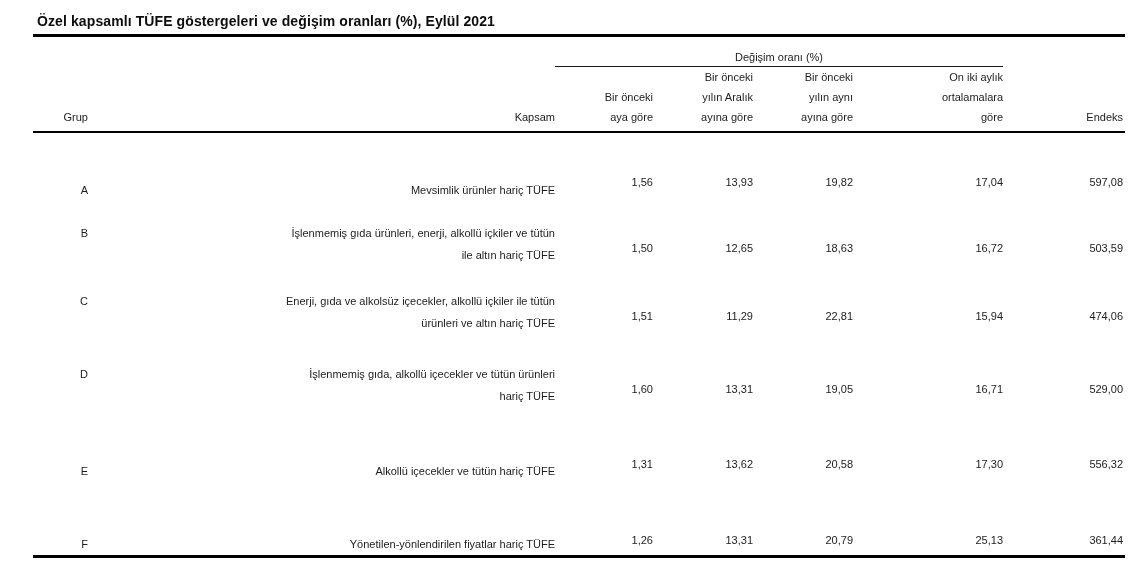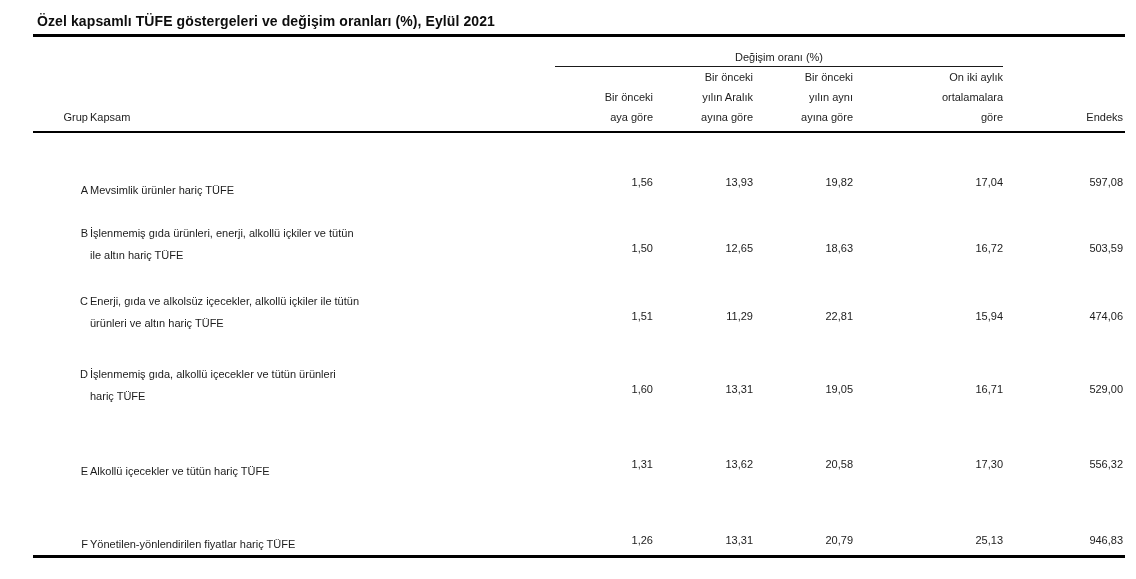--- a/index.html
+++ b/index.html
@@ -41,21 +41,21 @@
 
   .cols-row th {
     vertical-align:bottom;
     border-bottom:2px solid #000;
     padding-bottom:4px;
     line-height:20px;
   }
 
   .num { text-align:right; white-space:pre-line; }
   .c-grup { text-align:right; padding-left:5px; }
-  .c-kapsam { text-align:left; padding-left:2px; white-space:pre-line; }
+  .c-kapsam { text-align:right; padding-left:2px; white-space:pre-line; }
   .endeks { padding-right:2px; }
 
   #rows td { line-height:22px; }
   #rows td.c-grup, #rows td.c-kapsam { vertical-align:top; padding-top:var(--pt); }
   #rows td.num { vertical-align:bottom; padding-bottom:var(--pb); }
 
   #rows tr:nth-child(1) { height:73px; --pt:46px; --pb:12px; }
   #rows tr:nth-child(2) { height:70px; --pt:17px; --pb:16px; }
   #rows tr:nth-child(3) { height:65px; --pt:15px; --pb:13px; }
   #rows tr:nth-child(4) { height:75px; --pt:23px; --pb:15px; }
@@ -154,18 +154,18 @@
       <td class="num">17,30</td>
       <td class="num endeks">556,32</td>
     </tr>
         <tr>
       <td class="c-grup">F</td>
       <td class="c-kapsam">Yönetilen-yönlendirilen fiyatlar hariç TÜFE</td>
       <td class="num">1,26</td>
       <td class="num">13,31</td>
       <td class="num">20,79</td>
       <td class="num">25,13</td>
-      <td class="num endeks">946,83</td>
+      <td class="num endeks">361,44</td>
     </tr>
       </tbody>
   </table>
 
 </div>
 
 </body></html>

